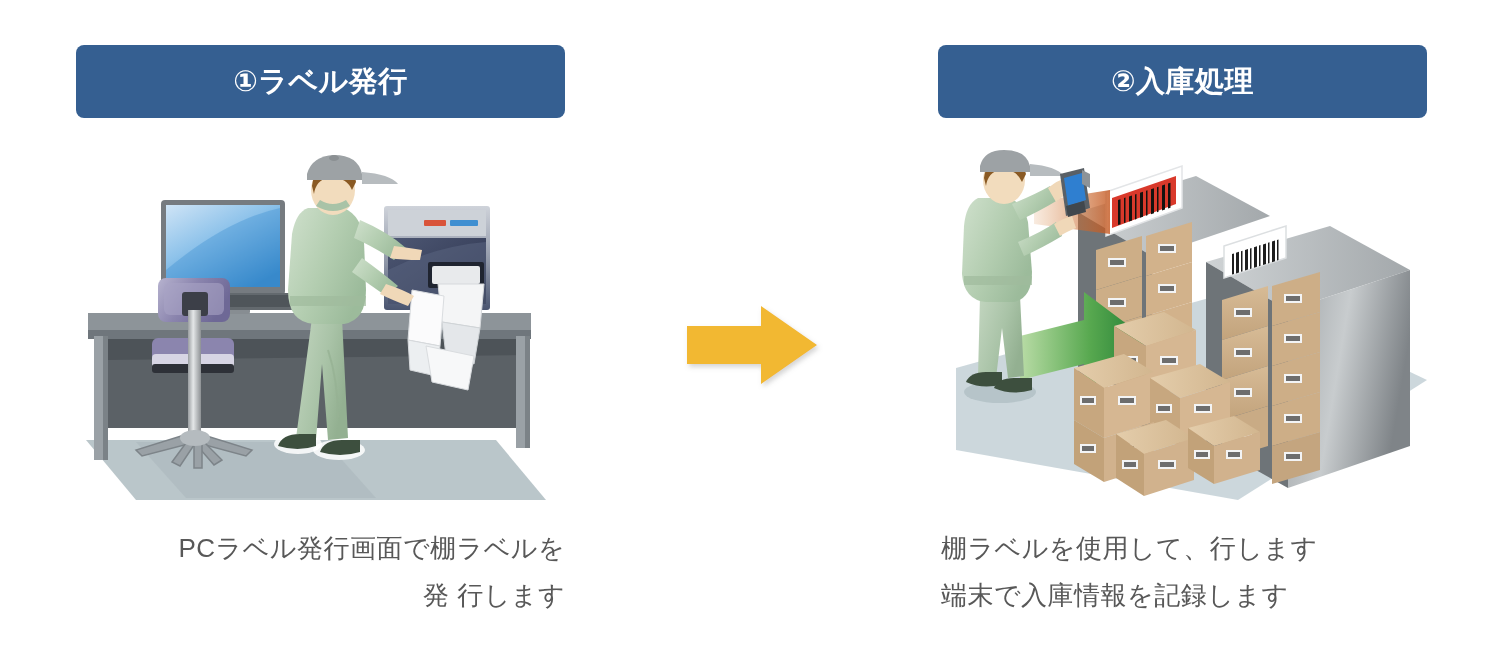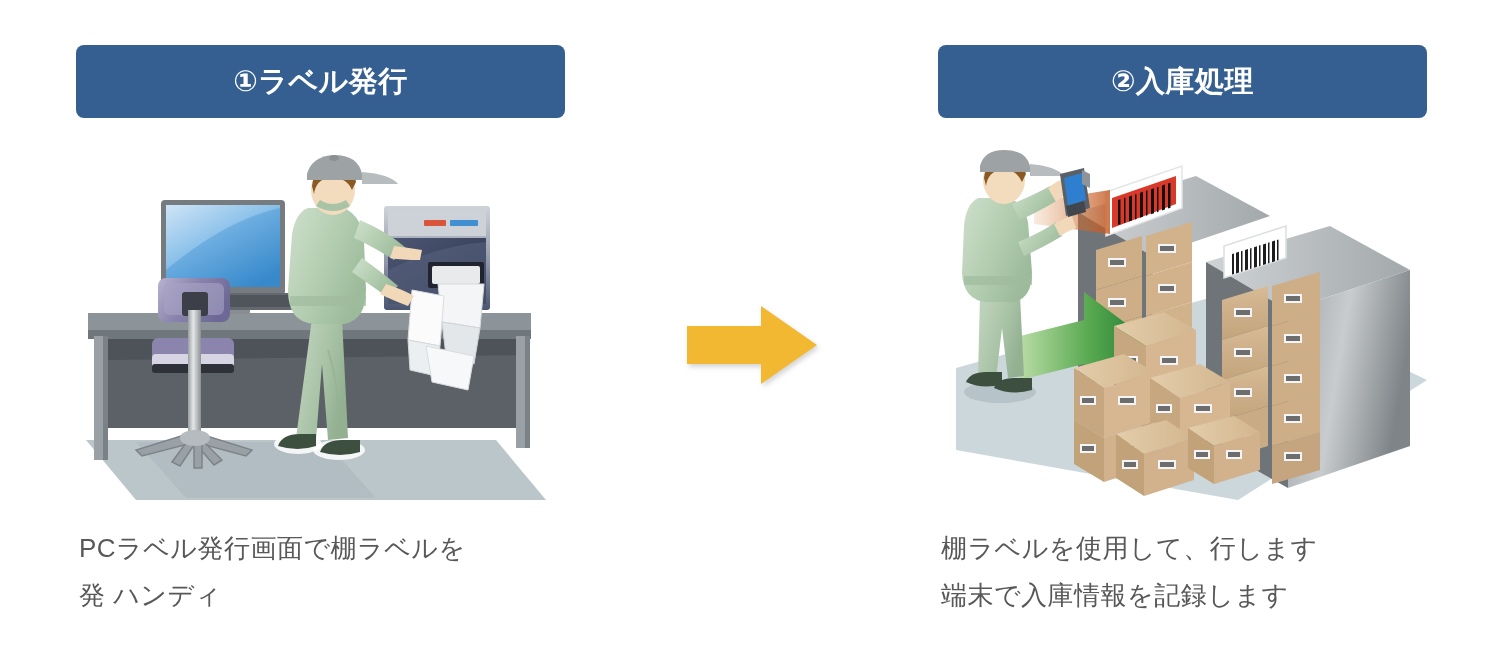--- a/index.html
+++ b/index.html
@@ -21,21 +21,21 @@
     height: 659px;
   }
 
   
   .panel {
     position: absolute;
     top: 0;
     width: 489px;
     height: 659px;
   }
-  .panel-1 { left: 76px; }
+  .panel-1 { left: 76px; text-align: right; }
   .panel-2 { left: 938px; }
 
   .step-header {
     position: absolute;
     top: 45px;
     left: 0;
     width: 489px;
     height: 73px;
     border-radius: 8px;
     background: #355F91;
@@ -244,21 +244,21 @@
           <path d="M231 24 Q236 6 258 5 Q282 5 286 24 L286 30 L231 30 Z" fill="#9da2a5"></path>
           <path d="M286 22 Q314 24 322 34 L286 34 Z" fill="#b7bcbf"></path>
           <ellipse cx="258" cy="8" rx="5" ry="3" fill="#8b9093"></ellipse>
 
           <path d="M240 56 Q257 66 274 56 L270 50 Q257 58 244 50 Z" fill="#a9c3a7"></path>
         </g>
       </svg>
     </div>
 
     <div class="caption">PCラベル発行画面で棚ラベルを
-発 ハンディ</div>
+発 行します</div>
   </div>
 
   <div class="arrow-connector">
     <svg width="140" height="90" viewBox="0 0 140 90" xmlns="http://www.w3.org/2000/svg">
       <defs>
         <filter id="arrShadow" x="-20%" y="-20%" width="160%" height="160%">
           <feDropShadow dx="2" dy="3" stdDeviation="2.4" flood-color="#a0a0a0" flood-opacity="0.45"></feDropShadow>
         </filter>
       </defs>
       <polygon points="4,26 78,26 78,6 134,45 78,84 78,64 4,64" fill="#F2B830" filter="url(#arrShadow)"></polygon>

